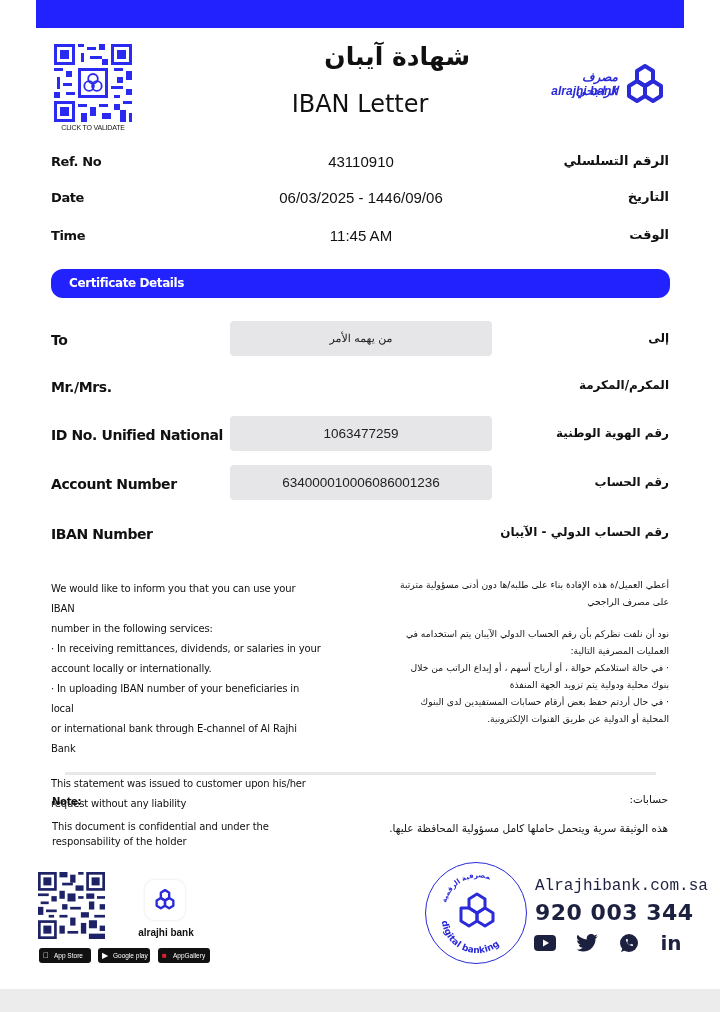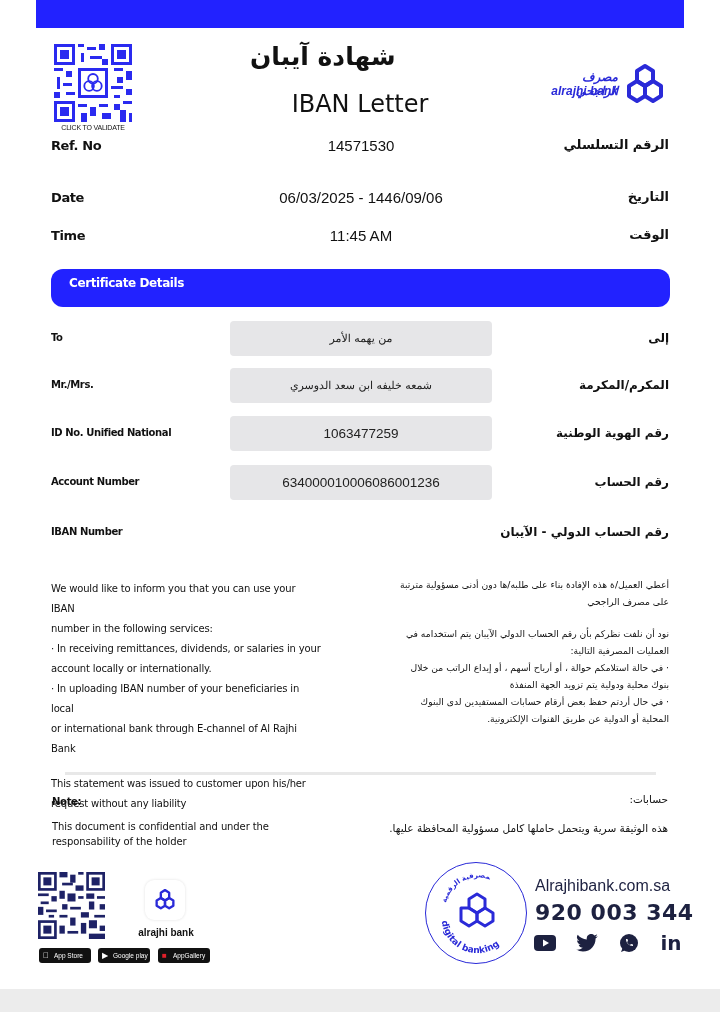--- a/index.html
+++ b/index.html
@@ -5,38 +5,38 @@
   * { box-sizing: border-box; margin: 0; padding: 0; }
   html, body { width: 720px; height: 1012px; background: #ffffff; overflow: hidden; }
   body { font-family: "DejaVu Sans", sans-serif; color: #111; position: relative; }
 
   .top-bar { position: absolute; left: 36px; top: 0; width: 648px; height: 28px; background: #2222ff; }
 
   .qr-top { position: absolute; left: 50px; top: 42px; width: 86px; height: 90px; border-radius: 8px; }
   .qr-top svg { display: block; margin: 2px auto 0; }
   .qr-top .validate { position: absolute; left: 0; top: 82px; width: 86px; text-align: center; font-family: "Liberation Sans", sans-serif; font-size: 7px; color: #111; letter-spacing: -0.2px; }
 
-  .title-ar { position: absolute; left: 250px; top: 42px; width: 220px; text-align: left; font-family: "DejaVu Sans", sans-serif; font-weight: bold; font-size: 25px; color: #111; }
+  .title-ar { position: absolute; left: 250px; top: 42px; width: 220px; text-align: right; font-family: "DejaVu Sans", sans-serif; font-weight: bold; font-size: 25px; color: #111; }
   .title-en { position: absolute; left: 250px; top: 90px; width: 220px; text-align: center; font-family: "DejaVu Sans", sans-serif; font-size: 24px; color: #111; }
 
   .logo { position: absolute; left: 544px; top: 60px; width: 128px; height: 50px; font-style: italic; }
   .logo .logo-ar { position: absolute; left: 0; top: 10px; width: 74px; text-align: right; font-size: 12px; color: #2a2ad8; font-weight: bold; direction: rtl; }
   .logo .logo-en { position: absolute; left: 0; top: 24px; width: 74px; text-align: right; font-family: "Liberation Sans", sans-serif; font-size: 12px; color: #2a2ad8; font-weight: bold; }
   .logo svg { position: absolute; left: 78px; top: 2px; }
 
   .meta-row { position: absolute; left: 51px; width: 618px; height: 22px; }
   .meta-row .lbl-en { position: absolute; left: 0; top: 3px; font-size: 13px; font-weight: bold; letter-spacing: -0.4px; }
   .meta-row .val { position: absolute; left: 160px; width: 300px; top: 2px; text-align: center; font-family: "Liberation Sans", sans-serif; font-size: 15px; color: #111; }
   .meta-row .lbl-ar { position: absolute; right: 0; top: 2px; font-size: 13px; font-weight: bold; direction: rtl; }
 
-  .section-bar { position: absolute; left: 51px; top: 269px; width: 619px; height: 38px; background: #2222ff; border-radius: 12px; }
+  .section-bar { position: absolute; left: 51px; top: 269px; width: 619px; height: 29px; background: #2222ff; border-radius: 12px; }
   .section-bar span { position: absolute; left: 18px; top: 7px; color: #fff; font-size: 12px; font-weight: bold; letter-spacing: -0.4px; }
 
   .detail-row { position: absolute; left: 51px; width: 618px; height: 36px; }
-  .detail-row .lbl-en { position: absolute; left: 0; top: 11px; font-size: 10px; font-weight: bold; letter-spacing: -0.4px; }
+  .detail-row .lbl-en { position: absolute; left: 0; top: 11px; font-size: 14px; font-weight: bold; letter-spacing: -0.4px; }
   .detail-row .pill { position: absolute; left: 179px; top: 0; width: 262px; height: 35px; background: #e6e6e8; border-radius: 4px; text-align: center; line-height: 35px; font-family: "Liberation Sans", sans-serif; font-size: 13.5px; color: #222; }
   .detail-row .pill.ar { font-family: "DejaVu Serif", serif; font-size: 11px; direction: rtl; }
   .detail-row .lbl-ar { position: absolute; right: 0; top: 10px; font-size: 12px; font-weight: bold; direction: rtl; }
 
   .info-en { position: absolute; left: 51px; top: 579px; width: 270px; font-size: 10px; line-height: 20px; color: #111; letter-spacing: -0.15px; }
   .info-ar { position: absolute; left: 380px; top: 576px; width: 289px; font-size: 9.2px; line-height: 17px; color: #111; direction: rtl; text-align: right; }
   .info-en p, .info-ar p { white-space: pre-line; }
   .info-en p + p, .info-ar p + p { margin-top: 15px; }
 
   .divider { position: absolute; left: 65px; top: 772px; width: 591px; height: 3px; background: #e8e8e8; }
@@ -54,21 +54,21 @@
   .store-badge { position: absolute; top: 948px; width: 52px; height: 15px; background: #111; border-radius: 3px; color: #fff; font-family: "Liberation Sans", sans-serif; font-size: 6.5px; line-height: 15px; padding-left: 15px; }
   .store-badge .glyph { position: absolute; left: 4px; top: 0; font-size: 8px; }
   .badge-apple { left: 39px; }
   .badge-google { left: 98px; }
   .badge-huawei { left: 158px; }
   .badge-huawei .glyph { color: #e0202a; }
 
   .digital-seal { position: absolute; left: 425px; top: 862px; width: 102px; height: 102px; border-radius: 50%; border: 1.5px solid #2a2ad8; }
   .digital-seal svg { position: absolute; left: 0; top: 0; }
 
-  .contact-site { position: absolute; left: 535px; top: 877px; font-family: Liberation Sans, sans-serif; font-size: 16px; color: #1d2140; }
+  .contact-site { position: absolute; left: 535px; top: 877px; font-family: Liberation Mono, monospace; font-size: 16px; color: #1d2140; }
   .contact-phone { position: absolute; left: 535px; top: 900px; font-family: "DejaVu Sans", sans-serif; font-size: 22px; font-weight: bold; color: #1d2140; letter-spacing: 0.5px; }
   .social { position: absolute; left: 534px; top: 932px; width: 150px; height: 22px; }
   .social span { position: absolute; top: 0; width: 22px; height: 22px; display: flex; align-items: center; justify-content: center; color: #1d2140; font-weight: bold; }
 
   .footer-band { position: absolute; left: 0; top: 989px; width: 720px; height: 23px; background: #ececec; }
 </style>
 </head>
 <body>
 
 <div class="top-bar"></div>
@@ -133,23 +133,23 @@
   <div class="logo-en">alrajhi bank</div>
   <svg width="46" height="46" viewBox="0 0 46 46">
     <g fill="none" stroke="#2a2ad8" stroke-width="4" stroke-linejoin="round">
       <path d="M23 4 L31 9 L31 19 L23 24 L15 19 L15 9 Z"></path>
       <path d="M15 19 L23 24 L23 34 L15 39 L7 34 L7 24 Z"></path>
       <path d="M31 19 L39 24 L39 34 L31 39 L23 34 L23 24 Z"></path>
     </g>
   </svg>
 </div>
 
-<div class="meta-row" style="top:135px;">
+<div class="meta-row" style="top:151px;">
   <span class="lbl-en">Ref. No</span>
-  <span class="val">14571530</span>
+  <span class="val">43110910</span>
   <span class="lbl-ar">الرقم التسلسلي</span>
 </div>
 <div class="meta-row" style="top:187px;">
   <span class="lbl-en">Date</span>
   <span class="val">06/03/2025 - 1446/09/06</span>
   <span class="lbl-ar">التاريخ</span>
 </div>
 <div class="meta-row" style="top:225px;">
   <span class="lbl-en">Time</span>
   <span class="val">11:45 AM</span>
@@ -160,21 +160,20 @@
   <span>Certificate Details</span>
 </div>
 
 <div class="detail-row" style="top:321px;">
   <span class="lbl-en">To</span>
   <div class="pill ar">من يهمه الأمر</div>
   <span class="lbl-ar">إلى</span>
 </div>
 <div class="detail-row" style="top:368px;">
   <span class="lbl-en">Mr./Mrs.</span>
-  <div class="pill ar">شمعه خليفه ابن سعد الدوسري</div>
   <span class="lbl-ar">المكرم/المكرمة</span>
 </div>
 <div class="detail-row" style="top:416px;">
   <span class="lbl-en">ID No. Unified National</span>
   <div class="pill">1063477259</div>
   <span class="lbl-ar">رقم الهوية الوطنية</span>
 </div>
 <div class="detail-row" style="top:465px;">
   <span class="lbl-en">Account Number</span>
   <div class="pill">634000010006086001236</div>

